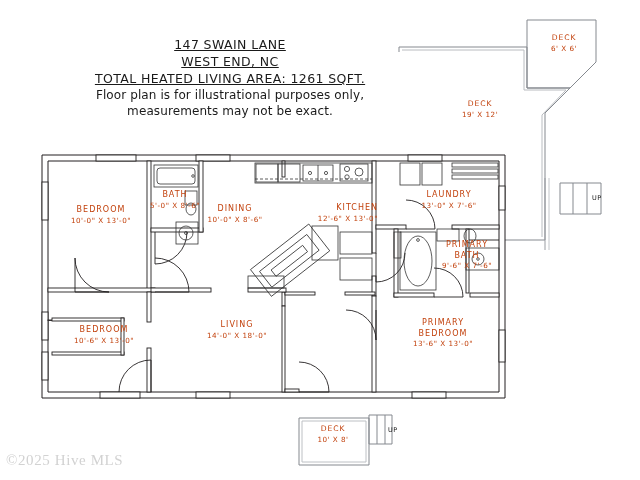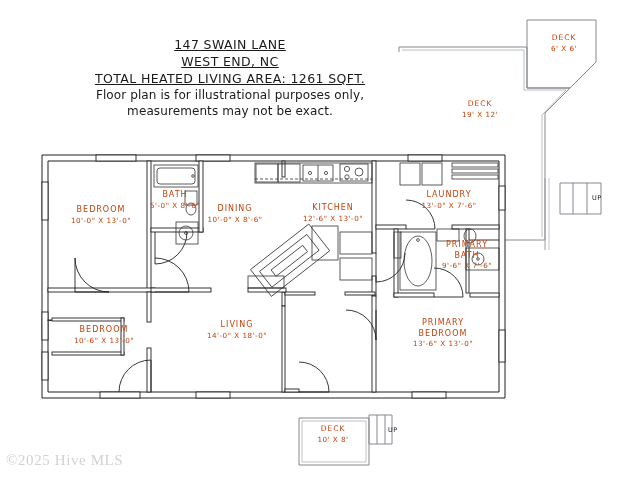--- a/index.html
+++ b/index.html
@@ -294,21 +294,21 @@
   <div class="room-label" style="left:146px; top:190px; width:58px;">
     <span class="rl-name">BATH</span>
     <span class="rl-dim">5'-0" X 8'-6"</span>
   </div>
 
   <div class="room-label" style="left:188px; top:204px; width:94px;">
     <span class="rl-name">DINING</span>
     <span class="rl-dim">10'-0" X 8'-6"</span>
   </div>
 
-  <div class="room-label" style="left:288px; top:203px; width:90px;">
+  <div class="room-label" style="left:288px; top:203px; width:90px;text-align:right;">
     <span class="rl-name">KITCHEN</span>
     <span class="rl-dim">12'-6" X 13'-0"</span>
   </div>
 
   <div class="room-label" style="left:189px; top:320px; width:96px;">
     <span class="rl-name">LIVING</span>
     <span class="rl-dim">14'-0" X 18'-0"</span>
   </div>
 
   <div class="room-label" style="left:404px; top:190px; width:90px;">

